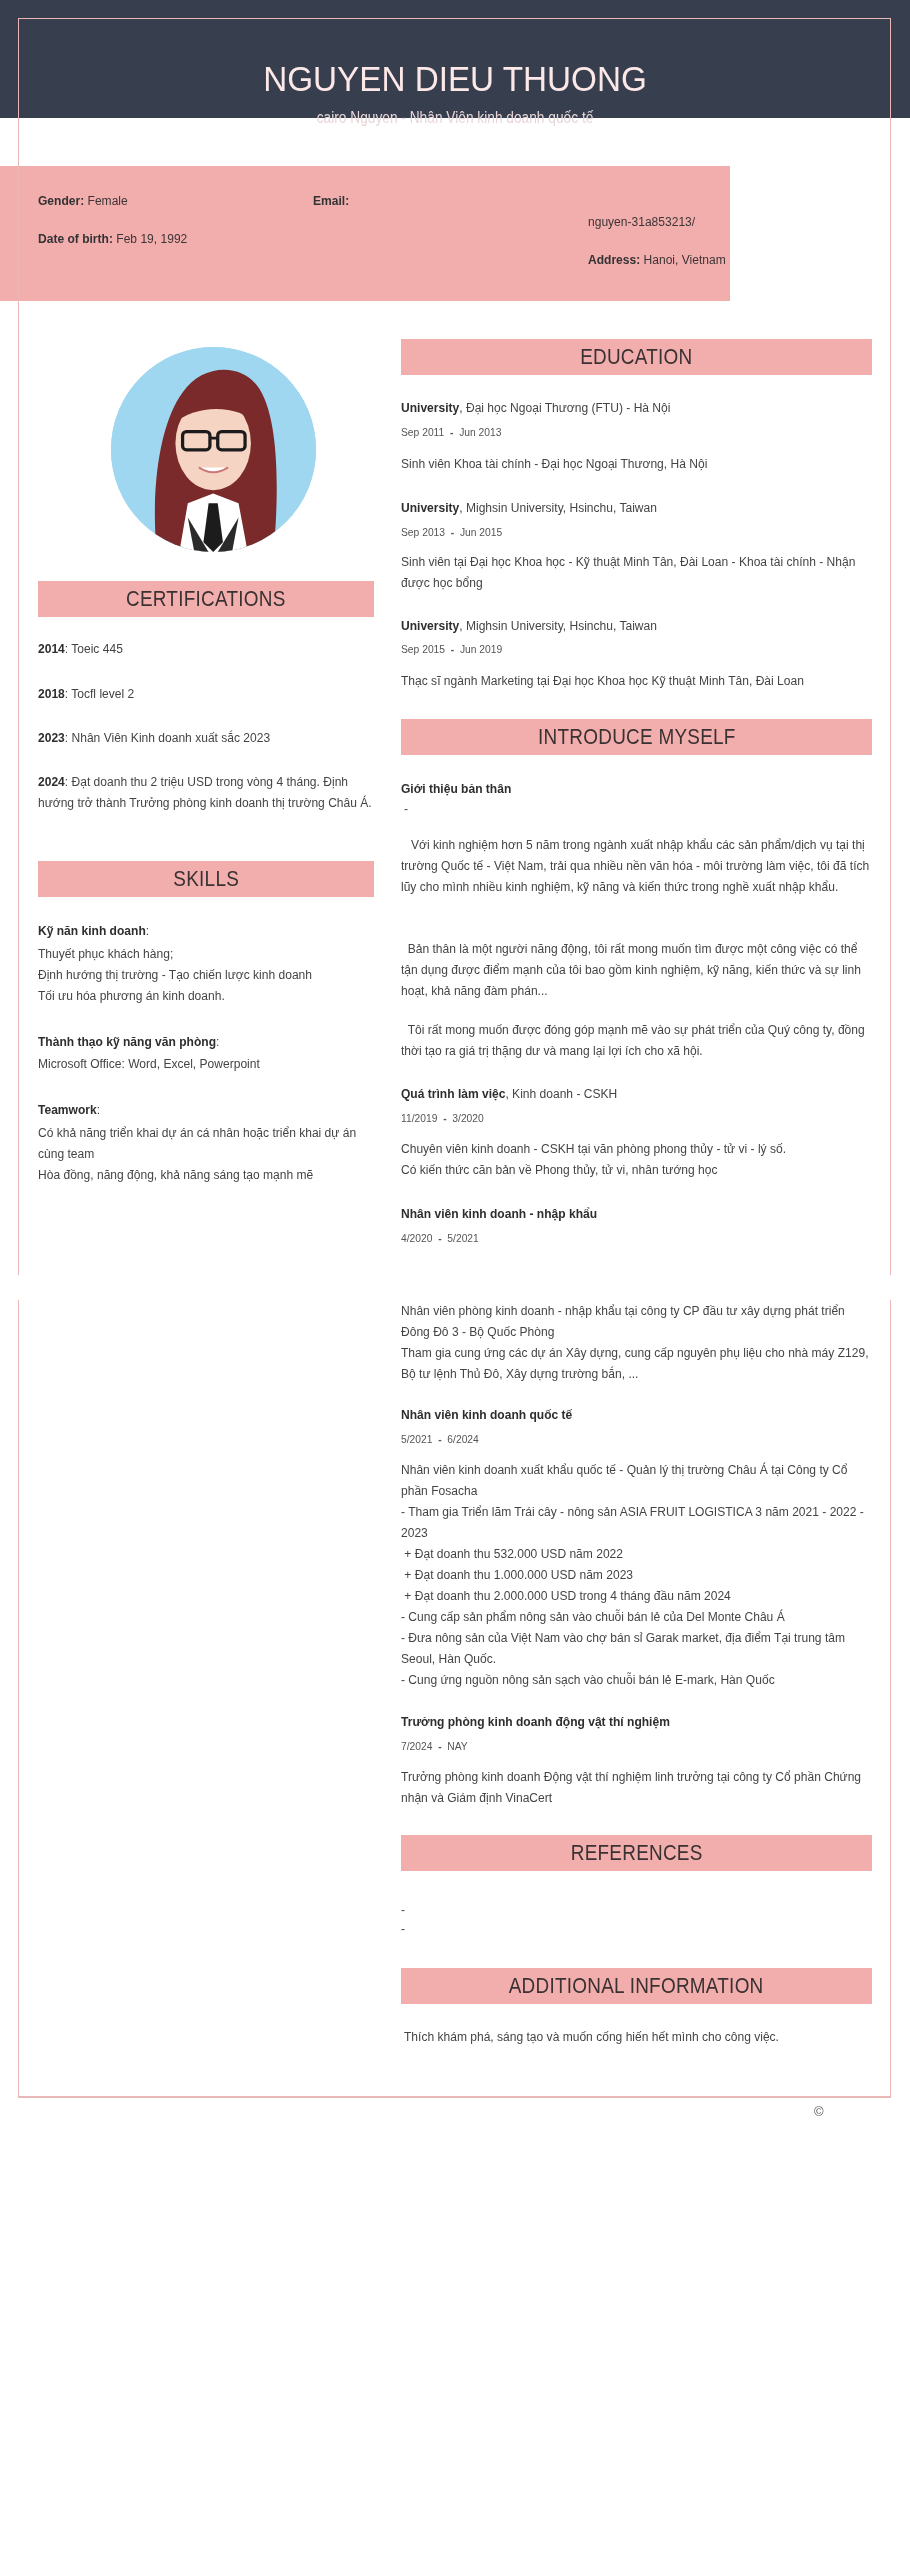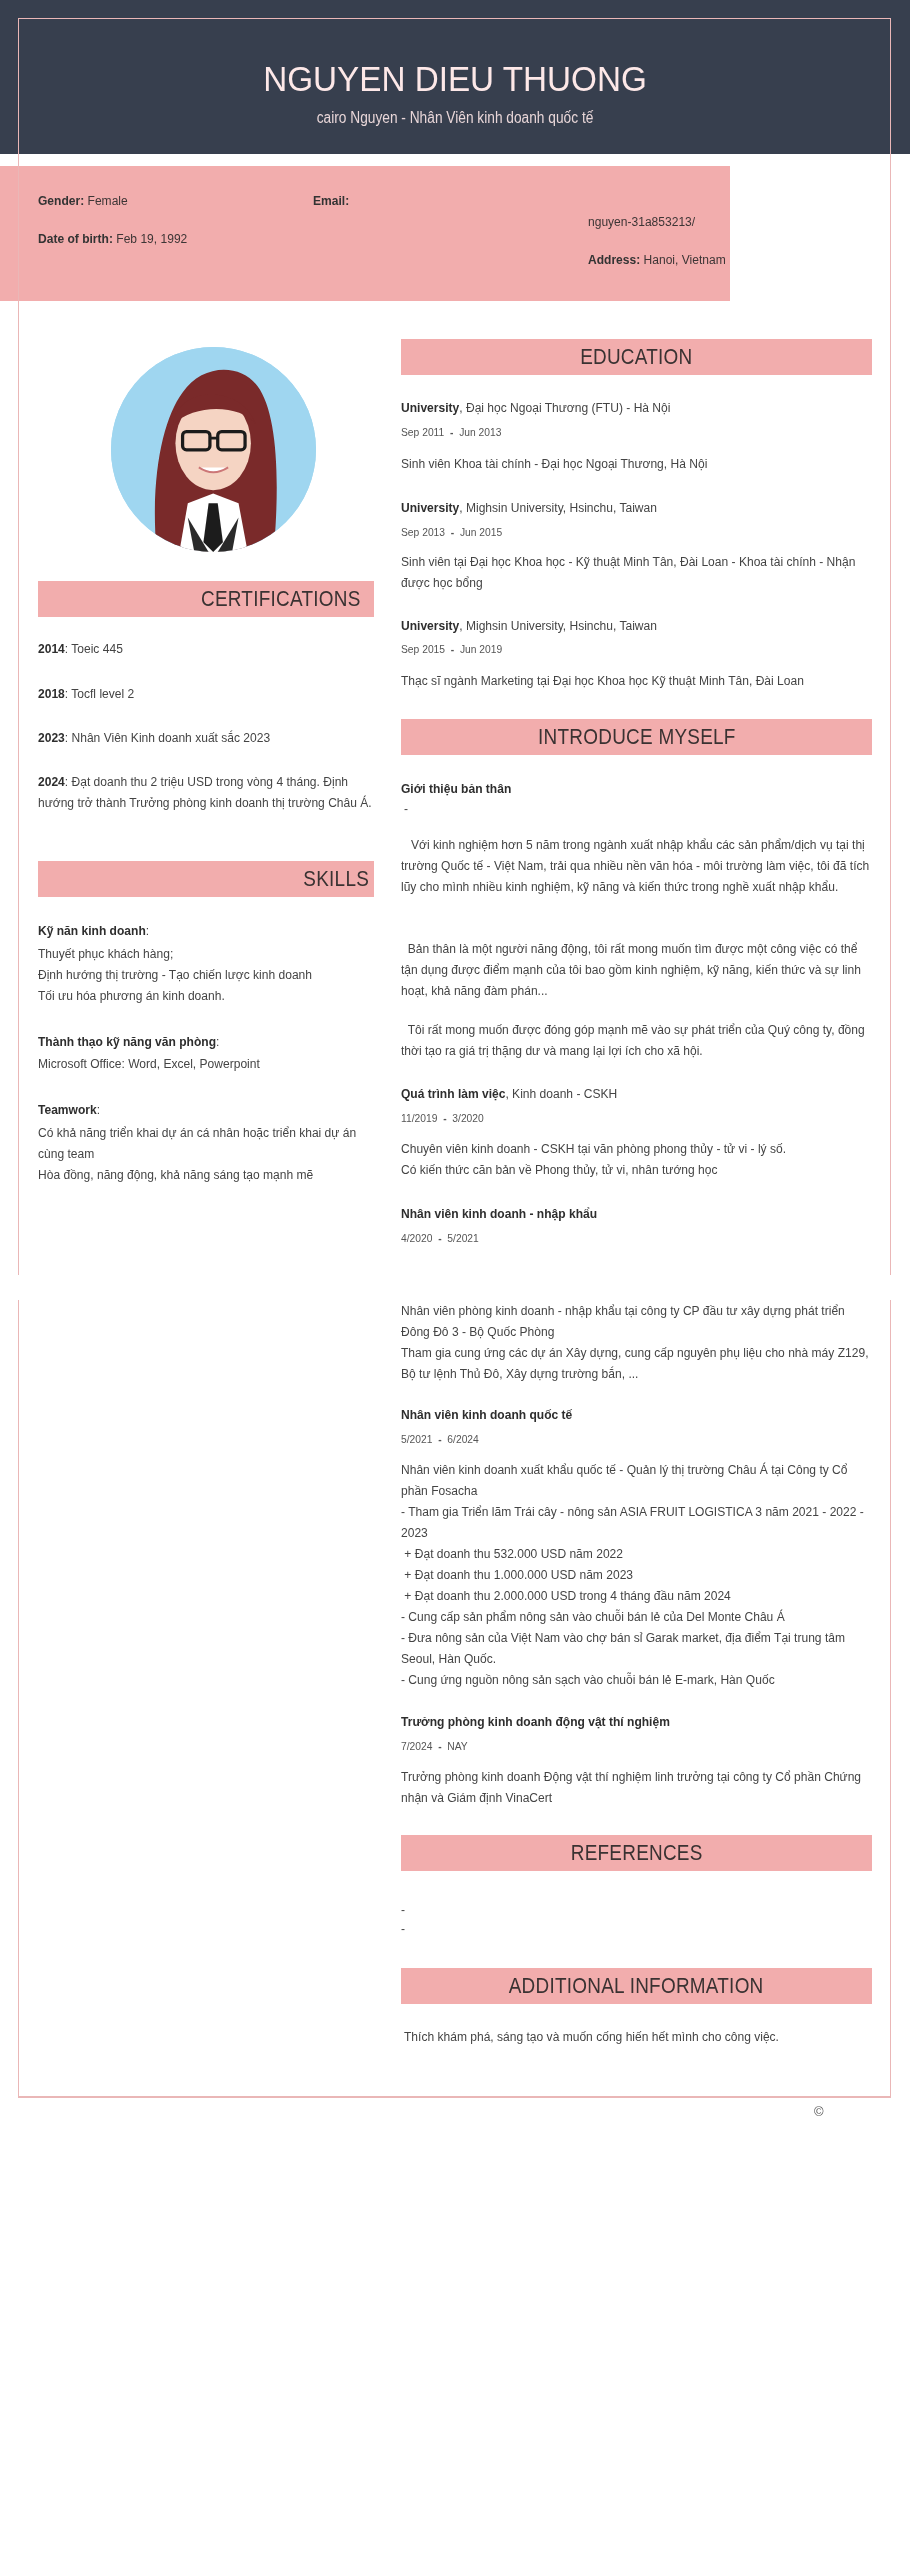--- a/index.html
+++ b/index.html
@@ -1,34 +1,34 @@
 <!DOCTYPE html>
 <html style="font-size:10.4px"><head>
 <meta charset="utf-8">
 <style>
   * { box-sizing: border-box; margin: 0; padding: 0; }
   html, body { width: 910px; height: 2576px; background: #ffffff; }
   body { position: relative; font-family: "Liberation Sans", sans-serif; color: #3a3a3a; overflow: hidden; }
 
-  .header { position: absolute; left: 0; top: 0; width: 910px; height: 154px; background: #373f4e; }
+  .header { position: absolute; left: 0; top: 0; width: 910px; height: 118px; background: #373f4e; }
   .name { position: absolute; left: 0; top: 59px; width: 910px; text-align: center; font-size: 35px; color: #fde8e8; letter-spacing: 0px; font-weight: normal; transform: scaleX(0.95); }
   .subtitle { position: absolute; left: 0; top: 109px; width: 910px; text-align: center; font-size: 15.6px; color: #e8d6d8; transform: scaleX(0.88); }
 
   .infoband { position: absolute; left: 0; top: 166px; width: 730px; height: 135px; background: #f2adad; }
   .info { position: absolute; font-size: 13.7px; color: #3d3535; white-space: nowrap; transform-origin: left top; transform: scaleX(0.88); }
   .info b { font-weight: bold; color: #333; }
 
   .frame-top { position: absolute; left: 18px; top: 18px; width: 873px; height: 1257px; border: 1.3px solid #eab7b7; border-bottom: none; pointer-events: none; }
   .frame-bottom { position: absolute; left: 18px; top: 1300px; width: 873px; height: 798px; border: 1.3px solid #eab7b7; border-top: none; border-bottom-width: 2px; pointer-events: none; }
 
   .photo { position: absolute; left: 111px; top: 347px; width: 205px; height: 205px; border-radius: 50%; overflow: hidden; background: #9fd6f0; }
 
   .bar { position: absolute; height: 36px; background: #f2adad; color: #3a3232; font-size: 22px; text-align: center; line-height: 36px; letter-spacing: 0.3px; }
   .bar span { display: inline-block; transform: scaleX(0.86); }
-  .left-bar { left: 38px; width: 336px; text-align: right; }
+  .left-bar { left: 38px; width: 336px; }
   .right-bar { left: 401px; width: 471px; }
 
   .txt { position: absolute; font-size: 13.7px; line-height: 21px; color: #444; transform-origin: left top; transform: scaleX(0.88); }
   .txt b { color: #2e2e2e; font-weight: bold; }
   .left-txt { left: 38px; width: 382px; }
   .right-txt { left: 401px; width: 534px; }
   .date { position: absolute; font-size: 11.7px; color: #555; transform-origin: left top; transform: scaleX(0.88); white-space: nowrap; }
   .date .sep { display: inline-block; margin: 0 6.5px; font-weight: bold; }
   .pre { white-space: pre-wrap; }
   .copyright { position: absolute; left: 814px; top: 2104px; font-size: 13px; color: #555; }

